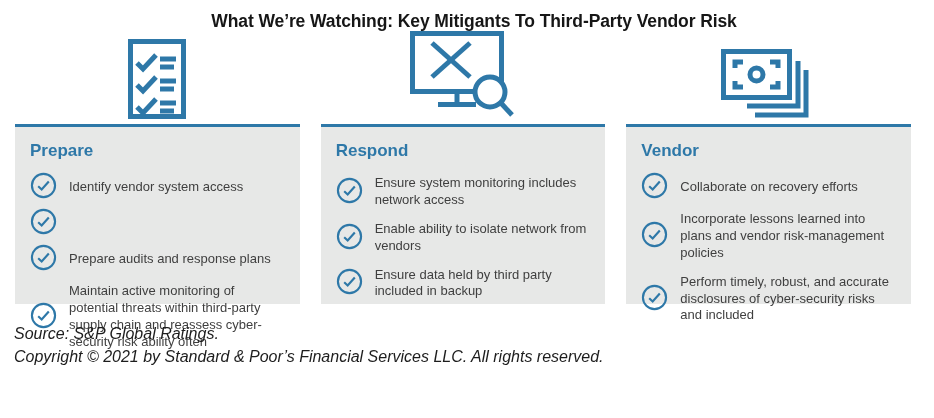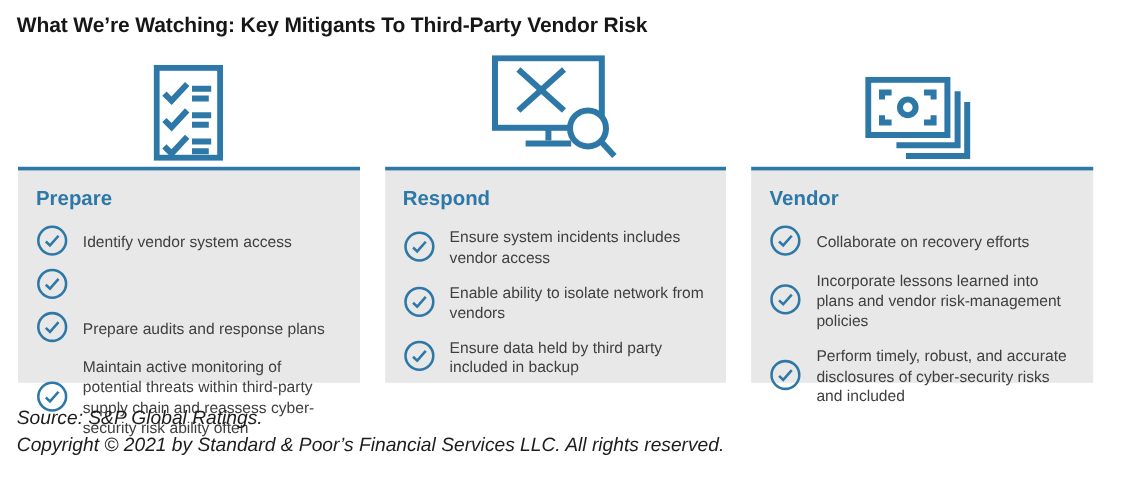--- a/index.html
+++ b/index.html
@@ -10,23 +10,24 @@
     --footer-dark:#1D1D1D;
   }
   *{margin:0;padding:0;box-sizing:border-box;}
   html,body{background:#fff;}
   body{
     width:934px;height:418px;
     font-family:"Liberation Sans","DejaVu Sans",sans-serif;
     position:relative;overflow:hidden;
   }
   .title{
-    margin:11px 0 15px 14px;
+    margin:11px 0 0 14px;
     font-size:17.5px;font-weight:700;color:var(--title-black);
     letter-spacing:-0.1px;
+    text-align:center;
   }
   .columns{
     margin:0 23px 0 15px;
     display:grid;grid-template-columns:1fr 1fr 1fr;gap:21px;
   }
   .icon-box{
     height:92px;display:flex;align-items:flex-end;justify-content:center;
     padding-bottom:5px;color:var(--accent-blue);
   }
   .panel{
@@ -135,21 +136,21 @@
     <div class="panel">
       <h2 class="panel-header">Respond</h2>
       <ul class="items">
         <li>
           <span class="check-icon">
             <svg width="27" height="27" viewBox="0 0 28 28" fill="none" stroke="currentColor" stroke-width="2.2">
               <circle cx="14" cy="14" r="12"></circle>
                 <path d="M8.5 14.8 l3.6 3.4 l7.4 -8.4"></path>
             </svg>
           </span>
-          <span class="item-text">Ensure system incidents includes vendor access</span>
+          <span class="item-text">Ensure system monitoring includes network access</span>
         </li>
         <li>
           <span class="check-icon">
             <svg width="27" height="27" viewBox="0 0 28 28" fill="none" stroke="currentColor" stroke-width="2.2">
               <circle cx="14" cy="14" r="12"></circle>
                 <path d="M8.5 14.8 l3.6 3.4 l7.4 -8.4"></path>
             </svg>
           </span>
           <span class="item-text">Enable ability to isolate network from vendors</span>
         </li>

